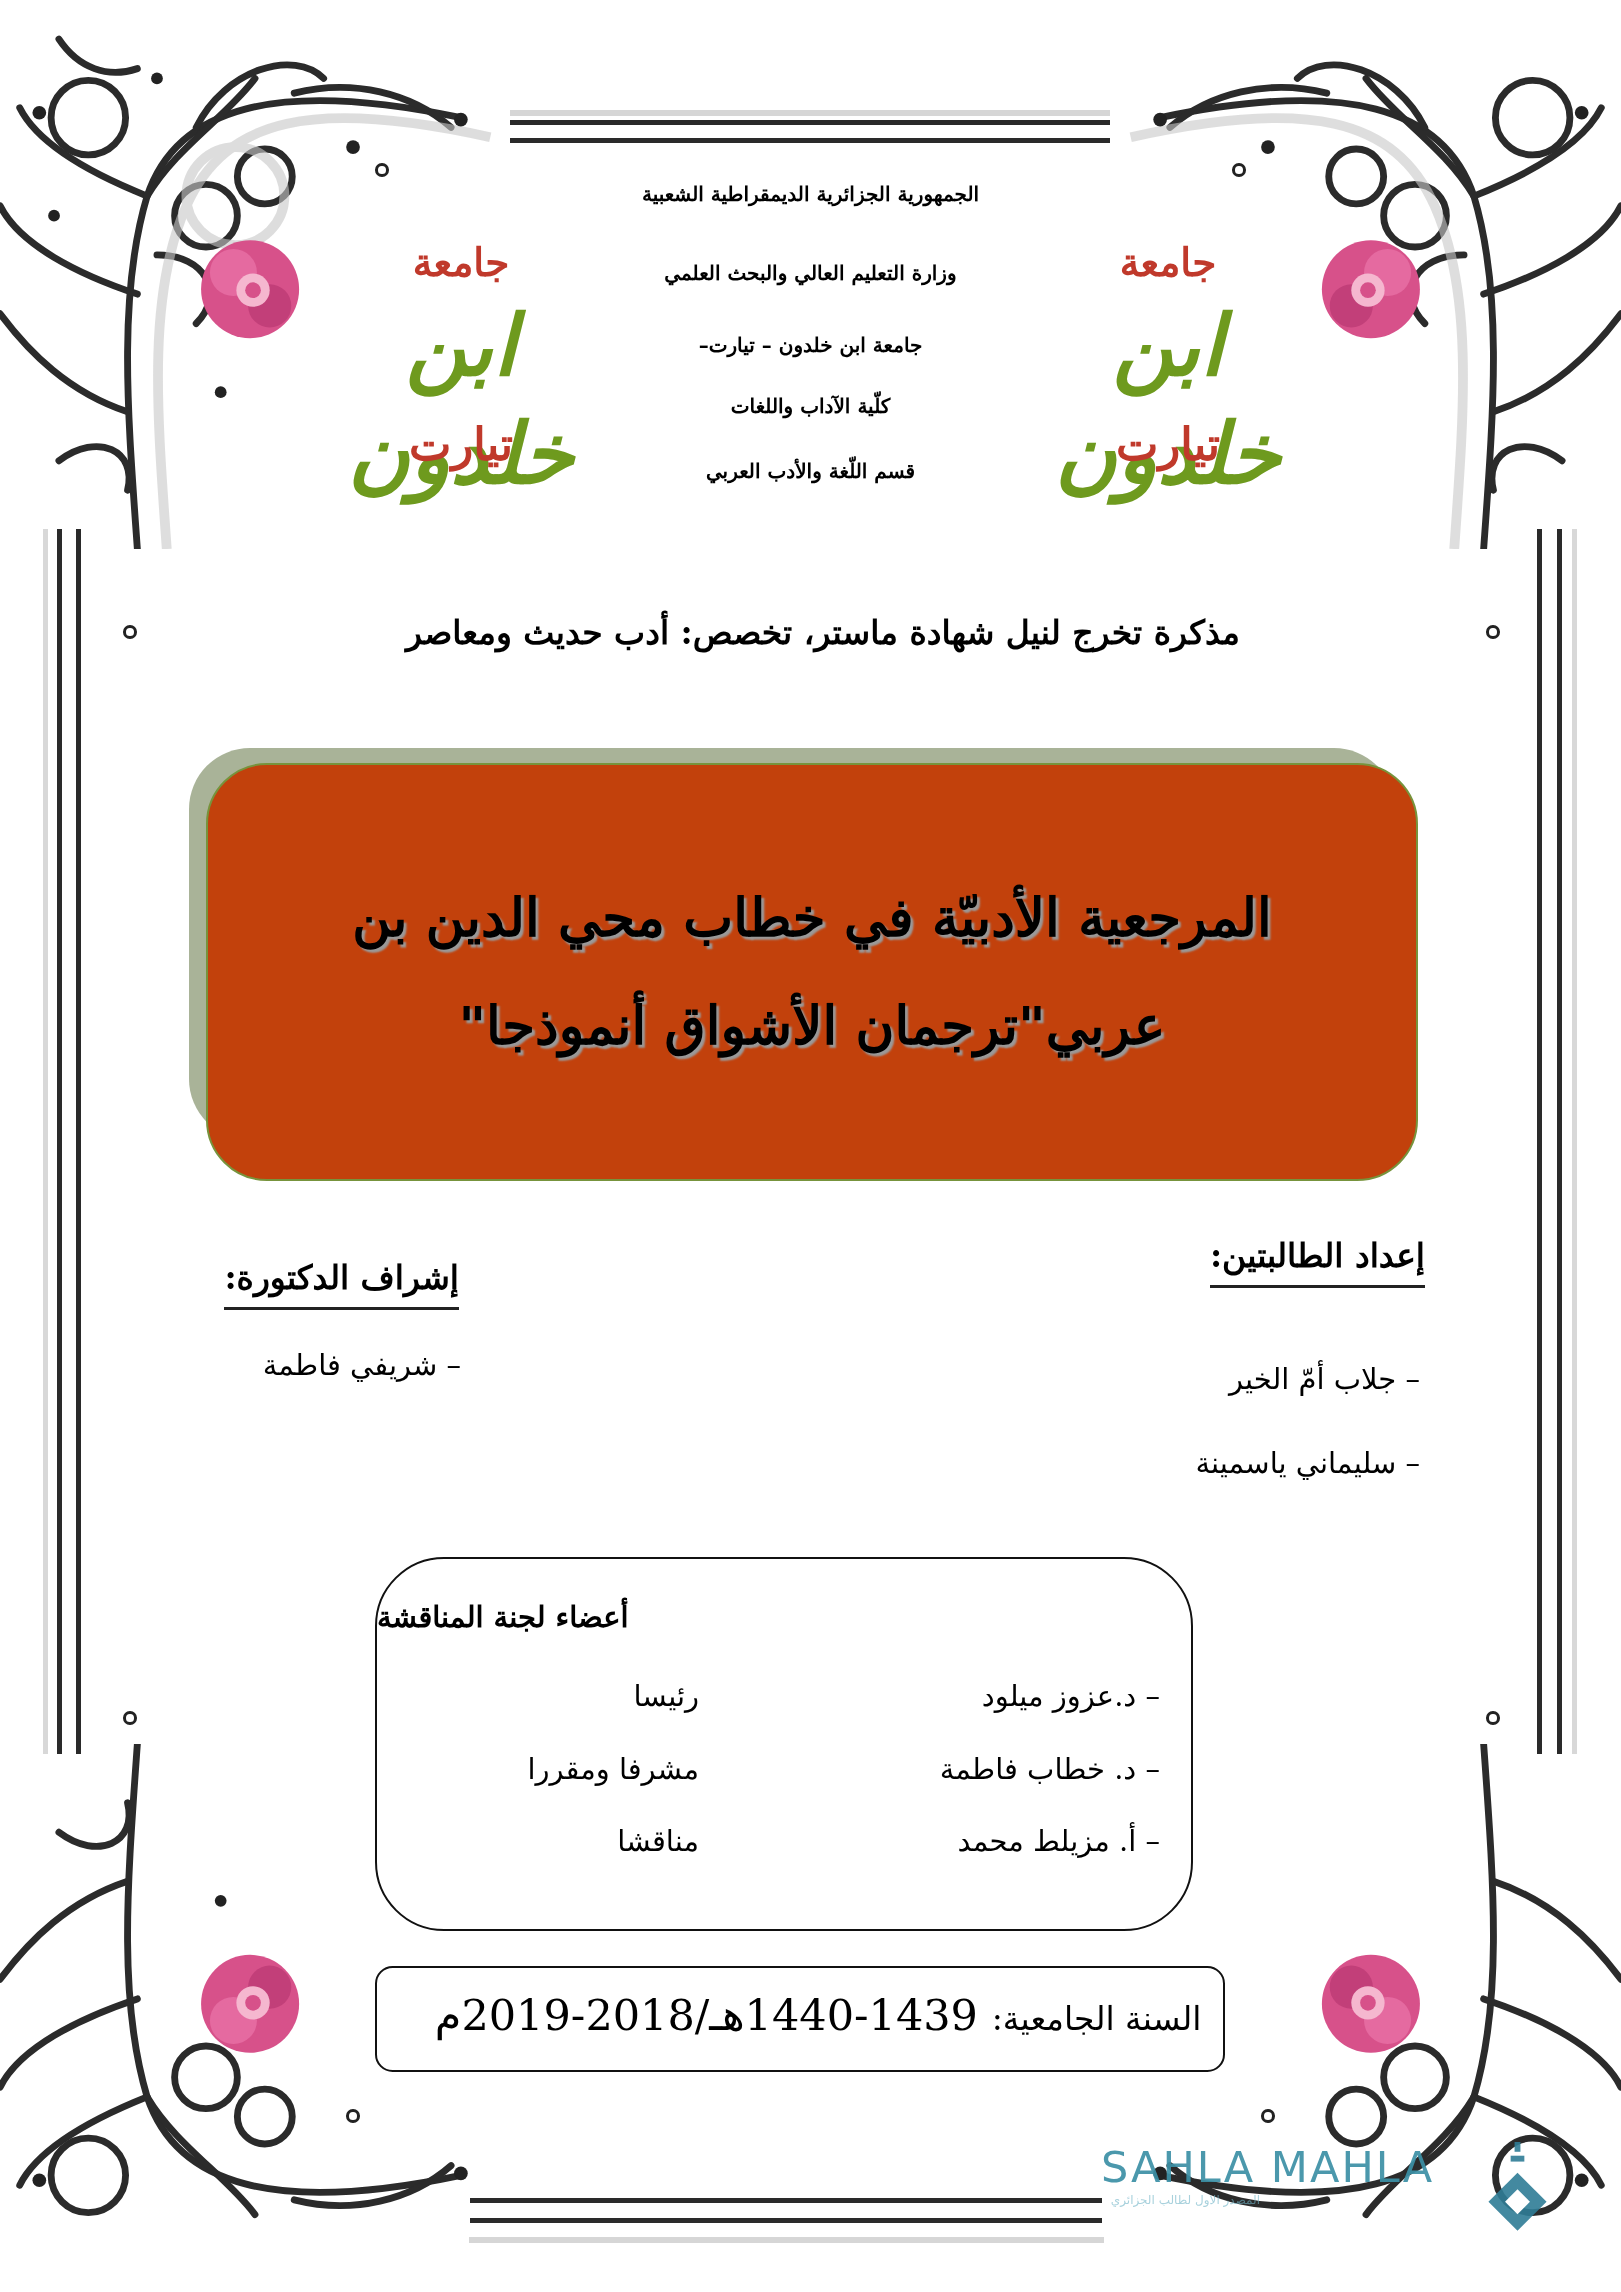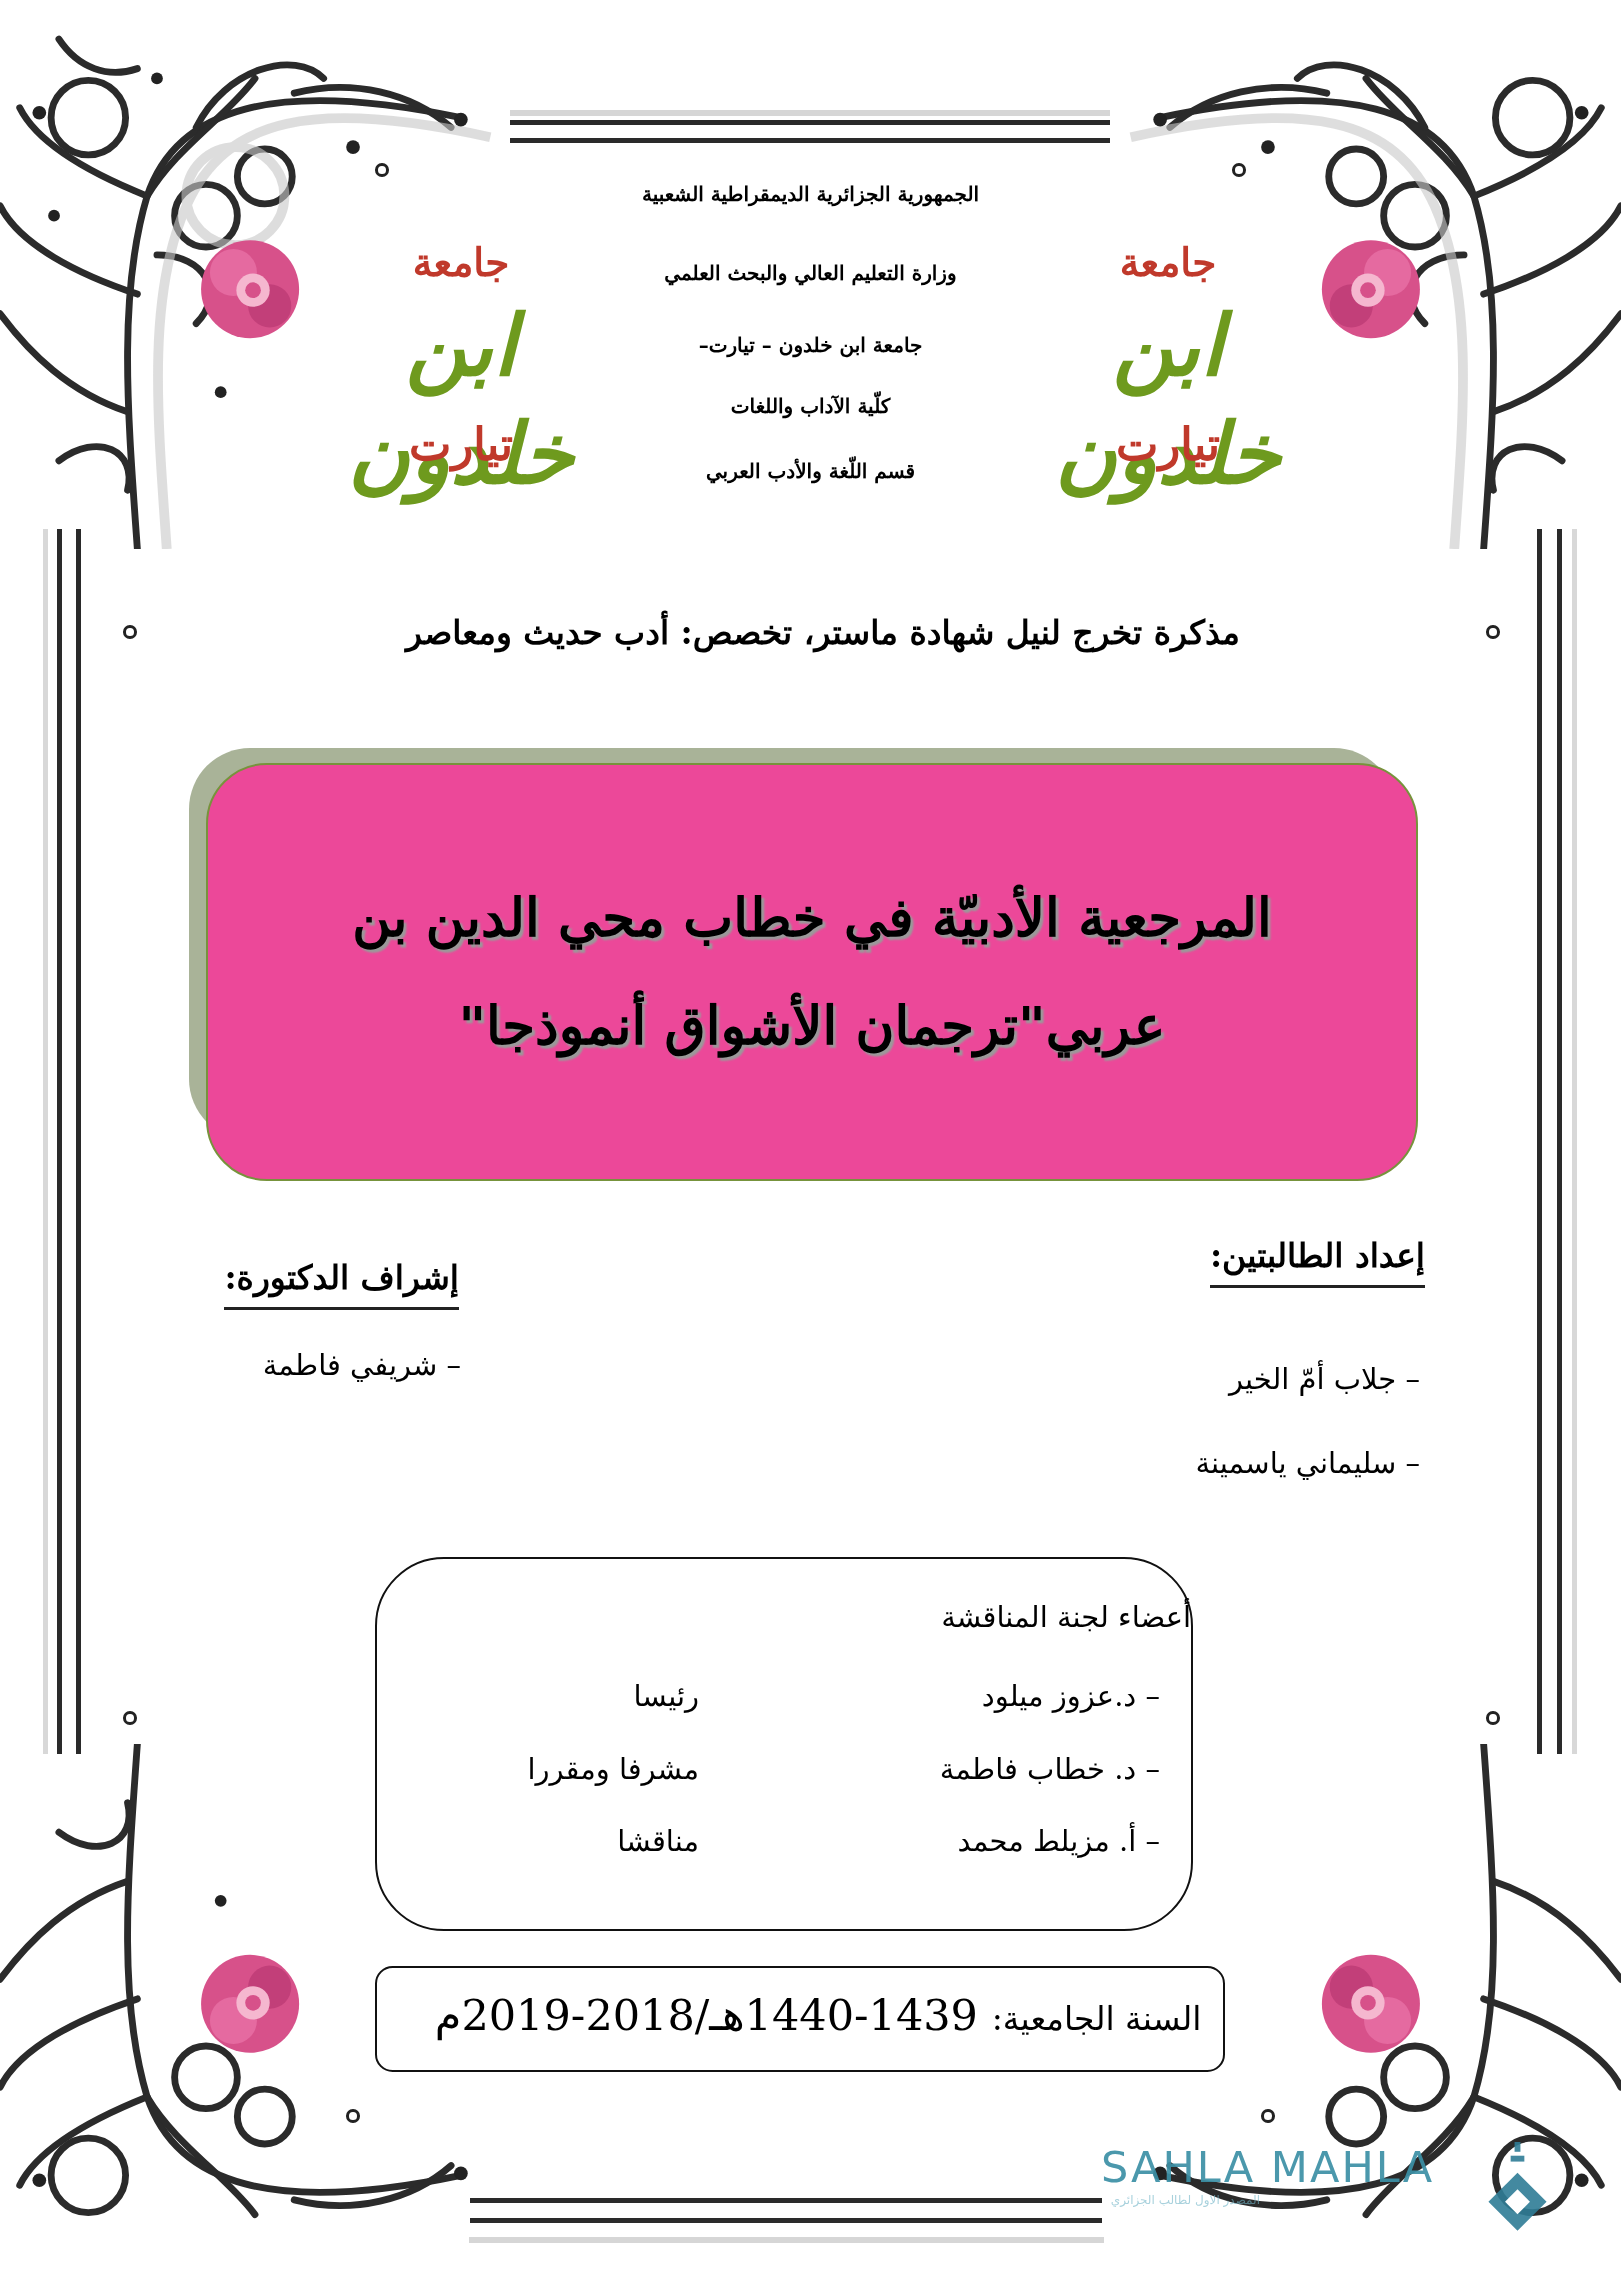--- a/index.html
+++ b/index.html
@@ -31,34 +31,34 @@
                    font-style: italic; letter-spacing: -2px; }
     .logo .l-bot { color: #c0392b; font-size: 45px; font-weight: bold; line-height: 69px; }
 
     .subtitle { position: absolute; left: 372px; width: 902px; top: 613px; text-align: center;
                 font-size: 33px; font-weight: bold; white-space: nowrap; }
 
     
     .title-shadow { position: absolute; left: 189px; top: 748px; width: 1206px; height: 392px;
                     background: #a9b398; border-radius: 61px; }
     .title-box { position: absolute; left: 206px; top: 763px; width: 1208px; height: 414px;
-                 background: #ec4899; border: 2.9px solid #77933c; border-radius: 61px; }
+                 background: #c2410c; border: 2.9px solid #77933c; border-radius: 61px; }
     .title-text { position: absolute; left: 0; right: 0; top: 98px; text-align: center;
                   font-size: 53px; font-weight: bold; line-height: 108px;
                   text-shadow: 2.9px 2.9px 2px #9a9a9a; }
 
     .section-head { position: absolute; font-size: 33px; font-weight: bold; white-space: nowrap;
                     padding-bottom: 9.8px; border-bottom: 3.9px solid #222; }
     .name-line { position: absolute; font-size: 29px; white-space: nowrap; }
 
     
     .committee { position: absolute; left: 375px; top: 1557px; width: 818px; height: 374px;
                  border: 2.9px solid #111; border-radius: 69px; box-sizing: border-box; }
-    .committee-title { position: absolute; left: 0; right: 0; top: 41px; text-align: right;
-                       font-size: 29px; font-weight: normal; }
+    .committee-title { position: absolute; left: 0; right: 0; top: 41px; text-align: left;
+                       font-size: 29px; font-weight: bold; }
     .crow { position: absolute; right: 31px; left: 39px; height: 49px; font-size: 29px; }
     .crow .cname { position: absolute; right: 0; top: 0; white-space: nowrap; }
     .crow .crole { position: absolute; right: 461px; top: 0; white-space: nowrap; }
 
     .year-box { position: absolute; left: 375px; top: 1966px; width: 850px; height: 106px;
                 border: 2.9px solid #111; border-radius: 17.6px; box-sizing: border-box; }
     .year-text { position: absolute; right: 21.6px; top: 21.6px; font-size: 43px; white-space: nowrap; }
     .year-text .lbl { font-size: 33px; }
 
     

